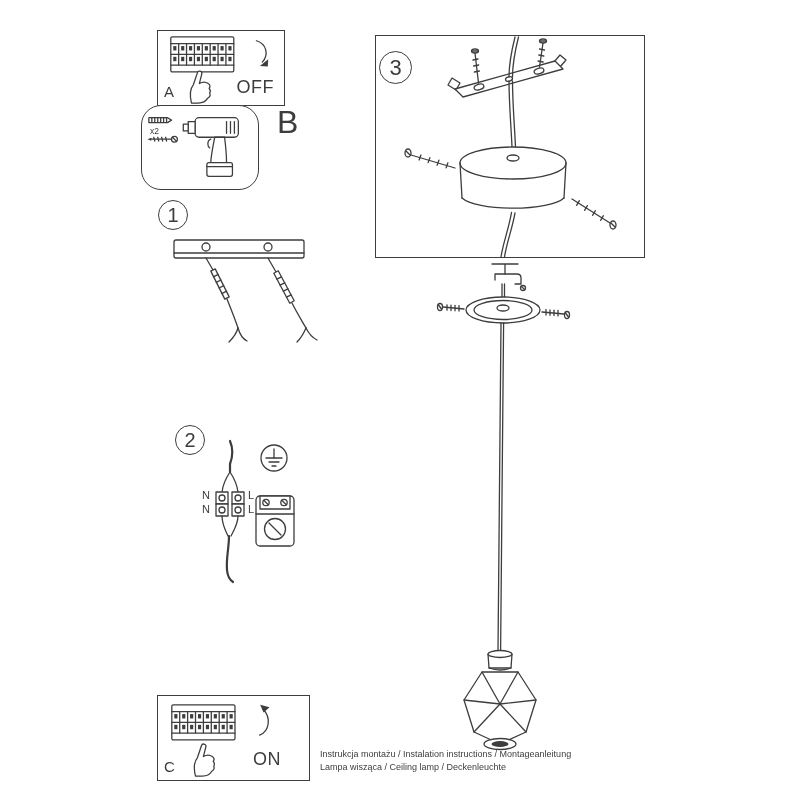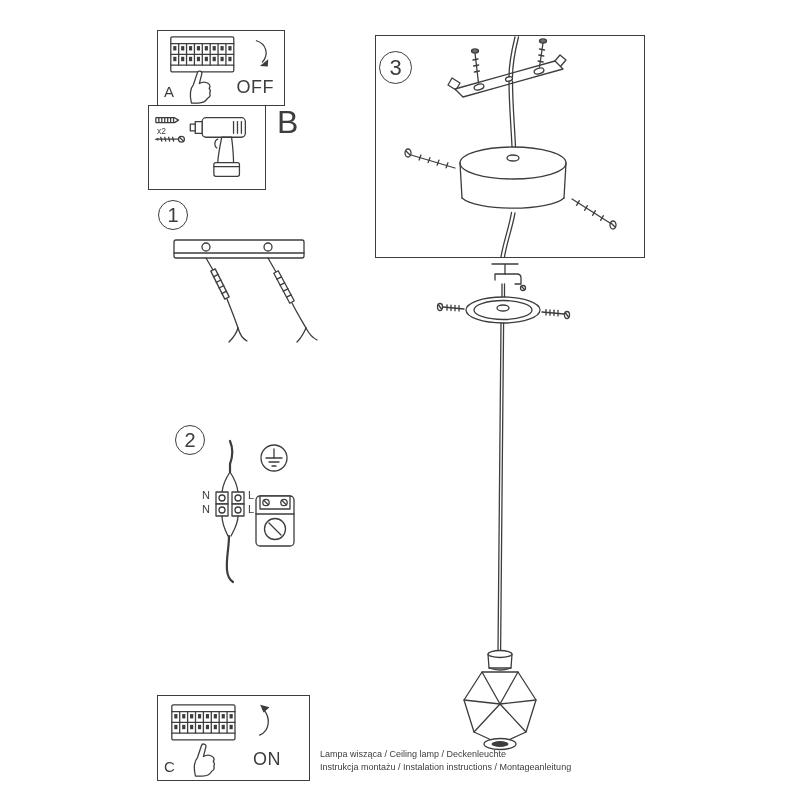--- a/index.html
+++ b/index.html
@@ -89,21 +89,21 @@
         </g>
       <g>
         <path class="ln" d="M100,10 C110,13 113,24 106,32"></path>
         <polygon class="ink" points="103.5,36 112,29 111.5,36.5"></polygon>
       </g>
     </svg>
     <span class="corner-label">A</span>
     <span class="panel-action">OFF</span>
   </div>
 
-  <div class="box" style="left:148px; top:105px; width:118px; height:85px;">
+  <div class="box" style="left:141px; top:105px; width:118px; height:85px;border-radius:20px;">
     <svg viewBox="0 0 118 85" preserveAspectRatio="none">
       <g>
         <path class="lnf" d="M7,12 h19 l4,2.5 l-4,2.5 h-19 z"></path>
         <g class="ln">
           <line x1="10" y1="12.5" x2="10" y2="16.5"></line>
             <line x1="13" y1="12.5" x2="13" y2="16.5"></line>
           <line x1="16" y1="12.5" x2="16" y2="16.5"></line>
             <line x1="19" y1="12.5" x2="19" y2="16.5"></line>
           <line x1="22" y1="12.5" x2="22" y2="16.5"></line>
             <line x1="25" y1="12.5" x2="25" y2="16.5"></line>
@@ -369,17 +369,17 @@
       <g>
         <path class="ln" d="M103,40 C113,36 115,22 106,13"></path>
         <polygon class="ink" points="103.5,9 113,11.5 107,17"></polygon>
       </g>
     </svg>
     <span class="corner-label">C</span>
     <span class="panel-action on">ON</span>
   </div>
 
   <div class="footer">
+    <div>Instrukcja montażu / Instalation instructions / Montageanleitung</div>
     <div>Lampa wisząca / Ceiling lamp / Deckenleuchte</div>
-    <div>Instrukcja montażu / Instalation instructions / Montageanleitung</div>
   </div>
 
 </div>
 
 </body></html>

